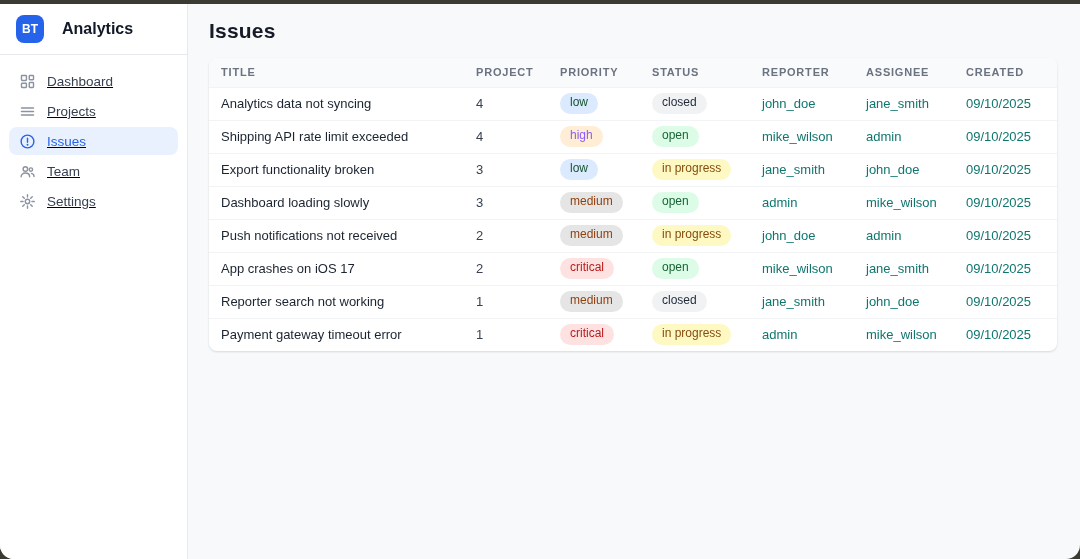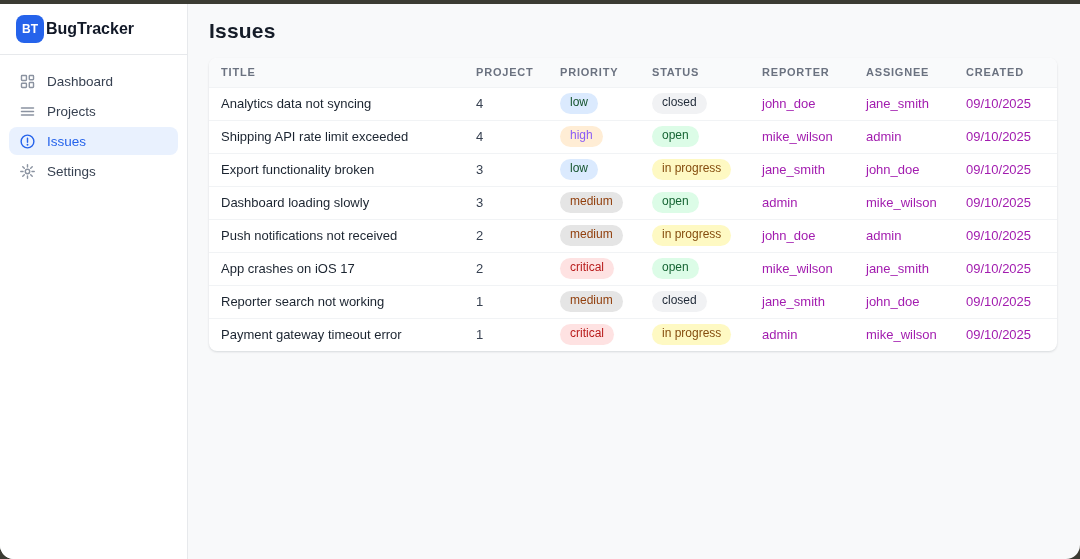--- a/index.html
+++ b/index.html
@@ -20,35 +20,35 @@
   }
   
   .sidebar {
     width: 188px; min-width: 188px;
     background: #ffffff;
     border-right: 1px solid #e7e9ec;
     box-sizing: border-box;
     display: flex; flex-direction: column;
   }
   .brand {
-    display: flex; align-items: center; gap: 2px;
+    display: flex; align-items: center; gap: 18px;
     padding: 11px 16px;
     border-bottom: 1px solid #e7e9ec;
   }
   .logo {
     width: 28px; height: 28px;
     background: #2563eb;
     color: #ffffff;
     border-radius: 8px;
     font-size: 12px; font-weight: 700;
     display: flex; align-items: center; justify-content: center;
   }
   .brand-name { font-size: 16px; font-weight: 700; color: #111827; }
   .nav { padding: 12px 9px; }
-  .nav ul { list-style: none; margin: 0; padding: 0; }
+  .nav ul { list-style: none; margin: 0; padding: 0; text-decoration: underline; }
   .nav-item {
     display: flex; align-items: center; gap: 11px;
     height: 28px;
     padding: 0 10px;
     margin-bottom: 2px;
     border-radius: 8px;
     color: #374151;
     font-size: 13.5px;
     cursor: pointer;
   }
@@ -81,21 +81,21 @@
     font-size: 11px; font-weight: 600;
     color: #6b7280;
     letter-spacing: .8px;
     text-transform: uppercase;
     padding: 0 8px 0 0;
   }
   thead th:first-child { padding-left: 12px; }
   tbody tr { height: 33px; border-top: 1px solid #f1f3f5; }
   tbody td { padding: 0 8px 0 0; font-size: 13px; color: #374151; }
   tbody td:first-child { padding-left: 12px; color: #1b2430; }
-  td.c-user, td.c-date { color: #a21caf; }
+  td.c-user, td.c-date { color: #0f766e; }
   .badge {
     display: inline-block;
     padding: 3px 10px 4px;
     border-radius: 999px;
     font-size: 12px;
     line-height: 1.15;
   }
   .b-low       { background: #dbeafe; color: #14532d; }
   .b-medium    { background: #e5e5e5; color: #92400e; }
   .b-high      { background: #ffedd5; color: #8b5cf6; }
@@ -105,21 +105,21 @@
   .b-in-progress { background: #fef9c3; color: #854d0e; }
 </style>
 </head>
 <body>
 
 <div class="app">
 
   <aside class="sidebar">
     <div class="brand">
       <div class="logo">BT</div>
-      <div class="brand-name">BugTracker</div>
+      <div class="brand-name">Analytics</div>
     </div>
     <nav class="nav">
       <ul id="nav-list">
           <li class="nav-item">
     <span class="nav-icon">
               <svg viewBox="0 0 24 24" fill="none" stroke="currentColor" stroke-width="2" stroke-linecap="round" stroke-linejoin="round">
                 <rect x="3.5" y="3.5" width="7" height="7" rx="1"></rect>
                 <rect x="14.5" y="3.5" width="6" height="6" rx="1"></rect>
                 <rect x="3.5" y="14.5" width="7" height="6" rx="1"></rect>
                 <rect x="14.5" y="13.5" width="6" height="7" rx="1"></rect>
@@ -139,20 +139,31 @@
   </li>
           <li class="nav-item active">
     <span class="nav-icon">
               <svg viewBox="0 0 24 24" fill="none" stroke="currentColor" stroke-width="2" stroke-linecap="round" stroke-linejoin="round">
                 <circle cx="12" cy="12" r="9"></circle>
                 <line x1="12" y1="7.2" x2="12" y2="13"></line>
                 <line x1="12" y1="16.6" x2="12.01" y2="16.6" stroke-width="2.6"></line>
               </svg>
             </span>
     <span class="nav-label">Issues</span>
+  </li>
+          <li class="nav-item">
+    <span class="nav-icon">
+              <svg viewBox="0 0 24 24" fill="none" stroke="currentColor" stroke-width="2" stroke-linecap="round" stroke-linejoin="round">
+                <circle cx="9" cy="8.5" r="3.2"></circle>
+                <path d="M3 19.5c0-3.3 2.7-5.3 6-5.3s6 2 6 5.3"></path>
+                <circle cx="16.8" cy="9.3" r="2.4"></circle>
+                <path d="M17.6 14.6c2.2.4 3.6 2 3.6 4.4"></path>
+              </svg>
+            </span>
+    <span class="nav-label">Team</span>
   </li>
           <li class="nav-item">
     <span class="nav-icon">
               <svg viewBox="0 0 24 24" fill="none" stroke="currentColor" stroke-width="2" stroke-linecap="round" stroke-linejoin="round">
                 <circle cx="12" cy="12" r="3.1"></circle>
                 <line x1="18.3" y1="12" x2="21.5" y2="12"></line>
                 <line x1="2.5" y1="12" x2="5.7" y2="12"></line>
                 <line x1="12" y1="18.3" x2="12" y2="21.5"></line>
                 <line x1="12" y1="2.5" x2="12" y2="5.7"></line>
                 <line x1="16.5" y1="16.5" x2="18.7" y2="18.7"></line>

